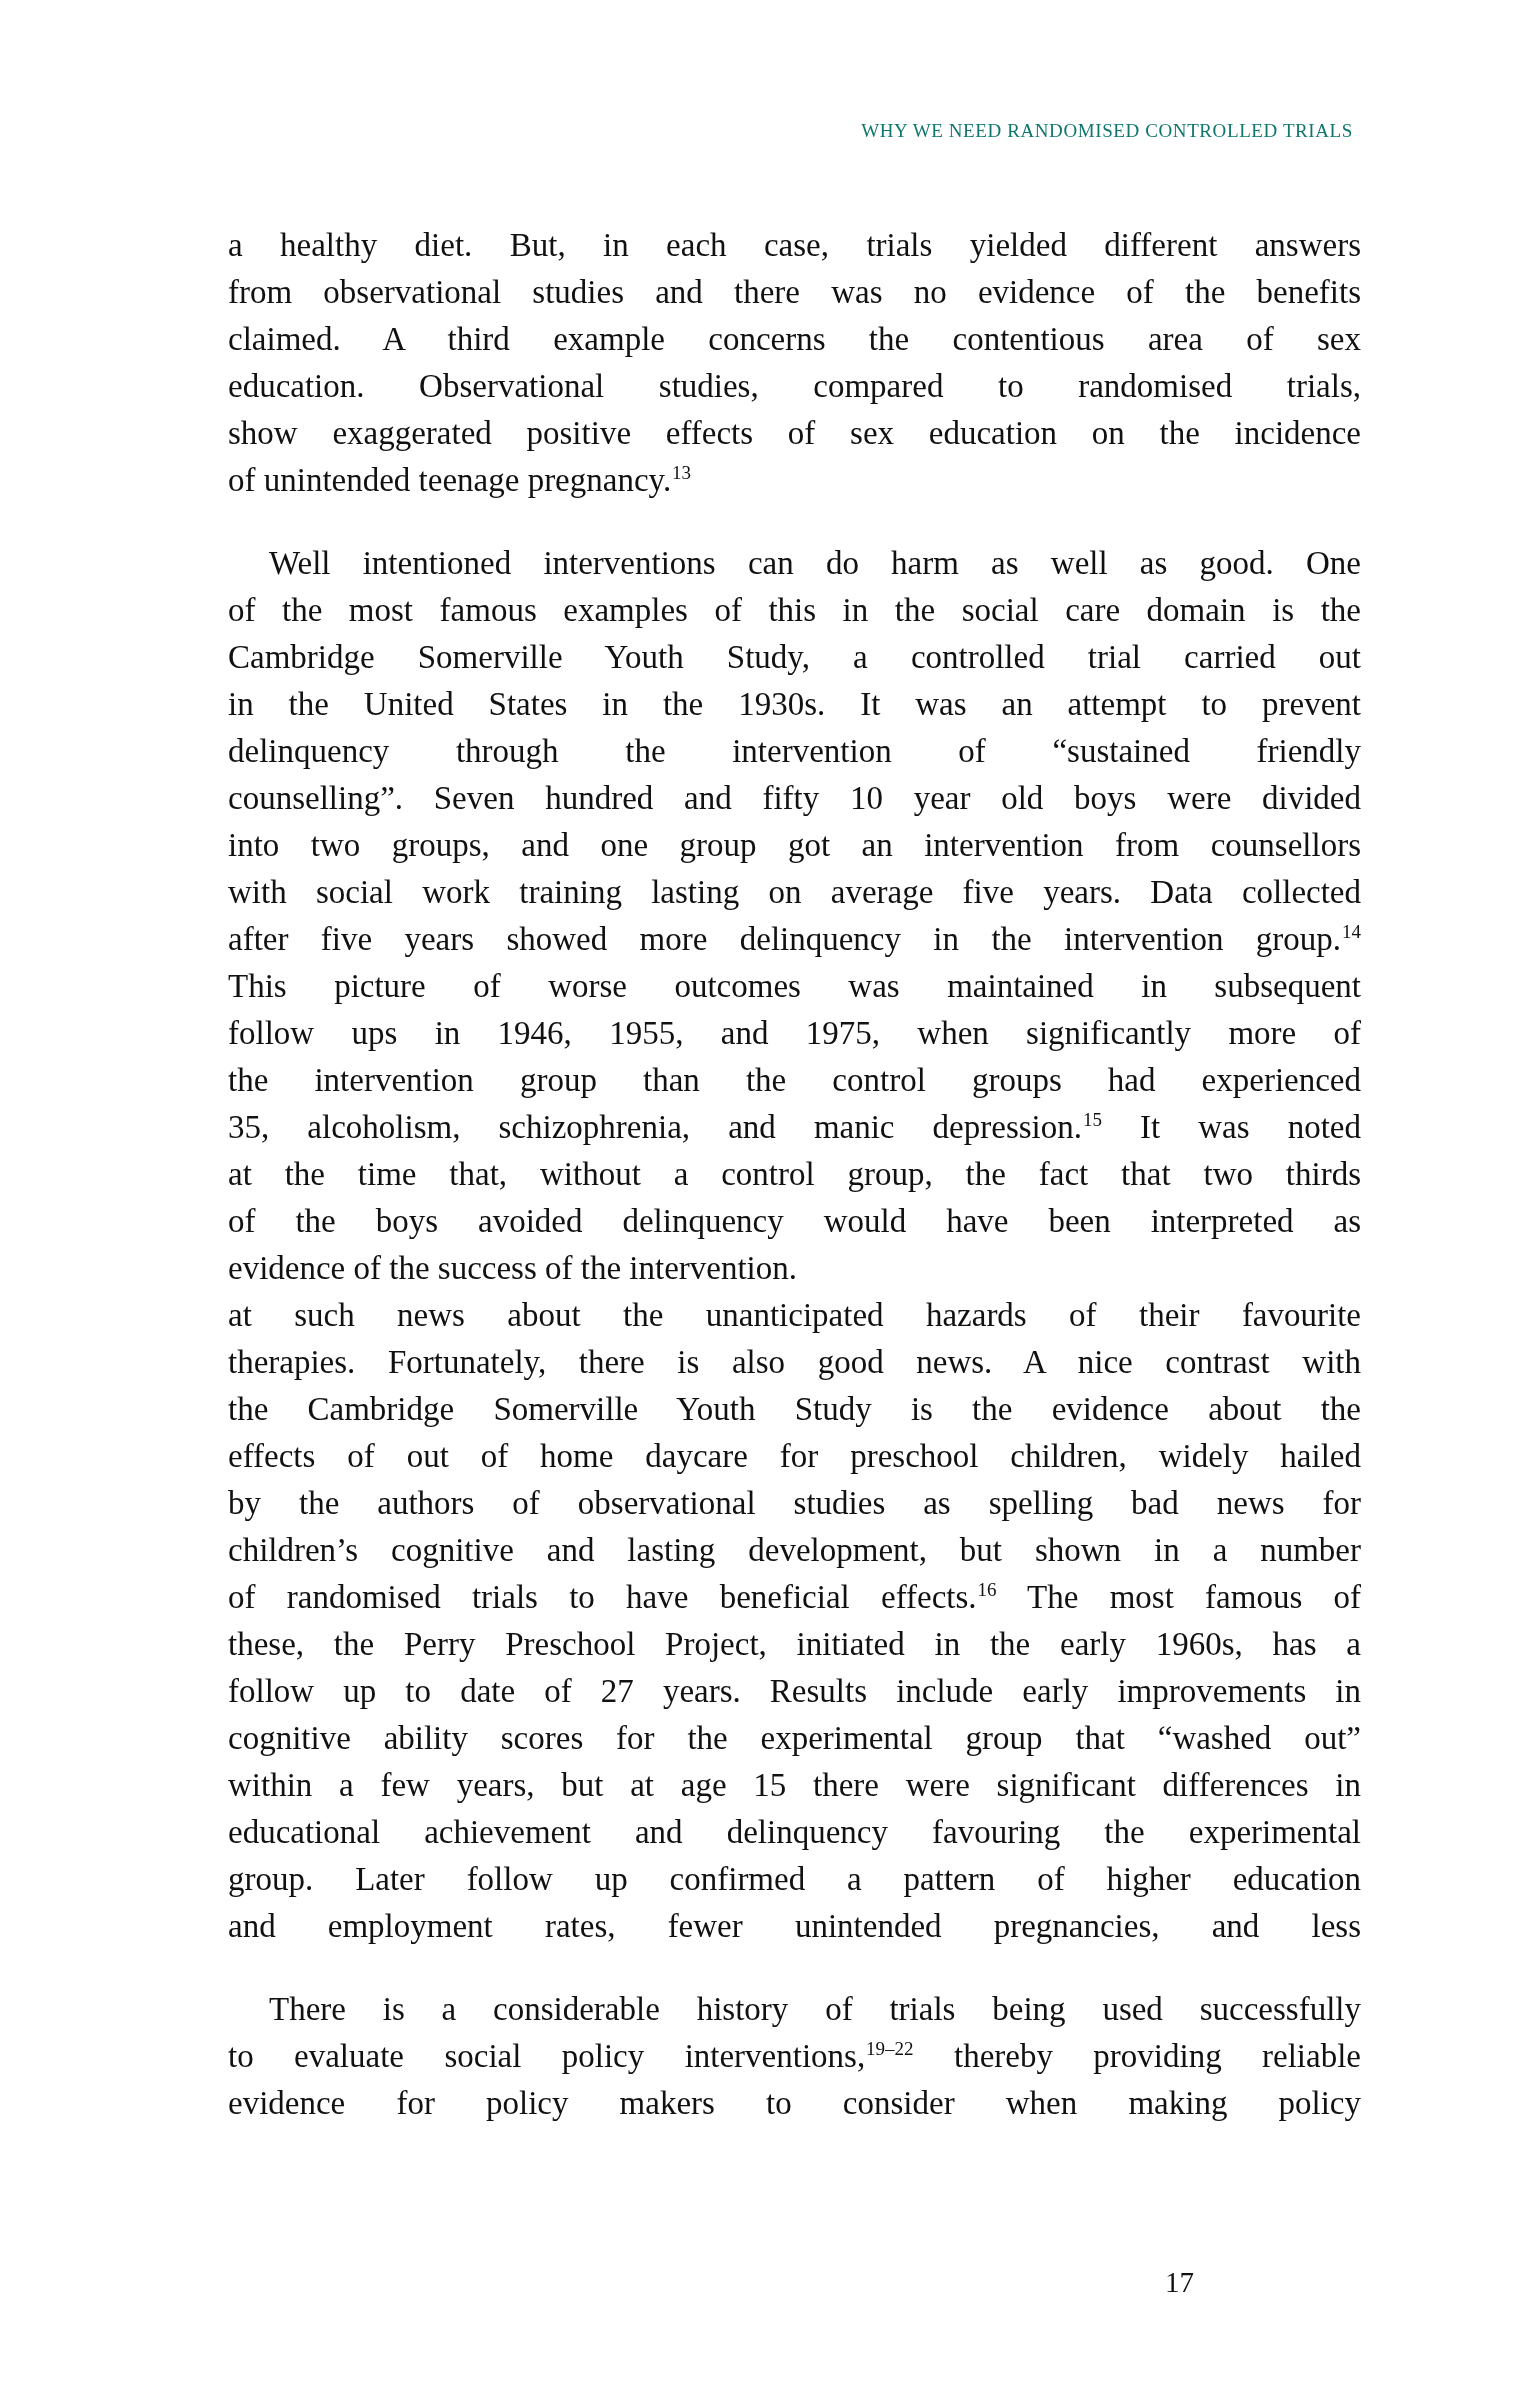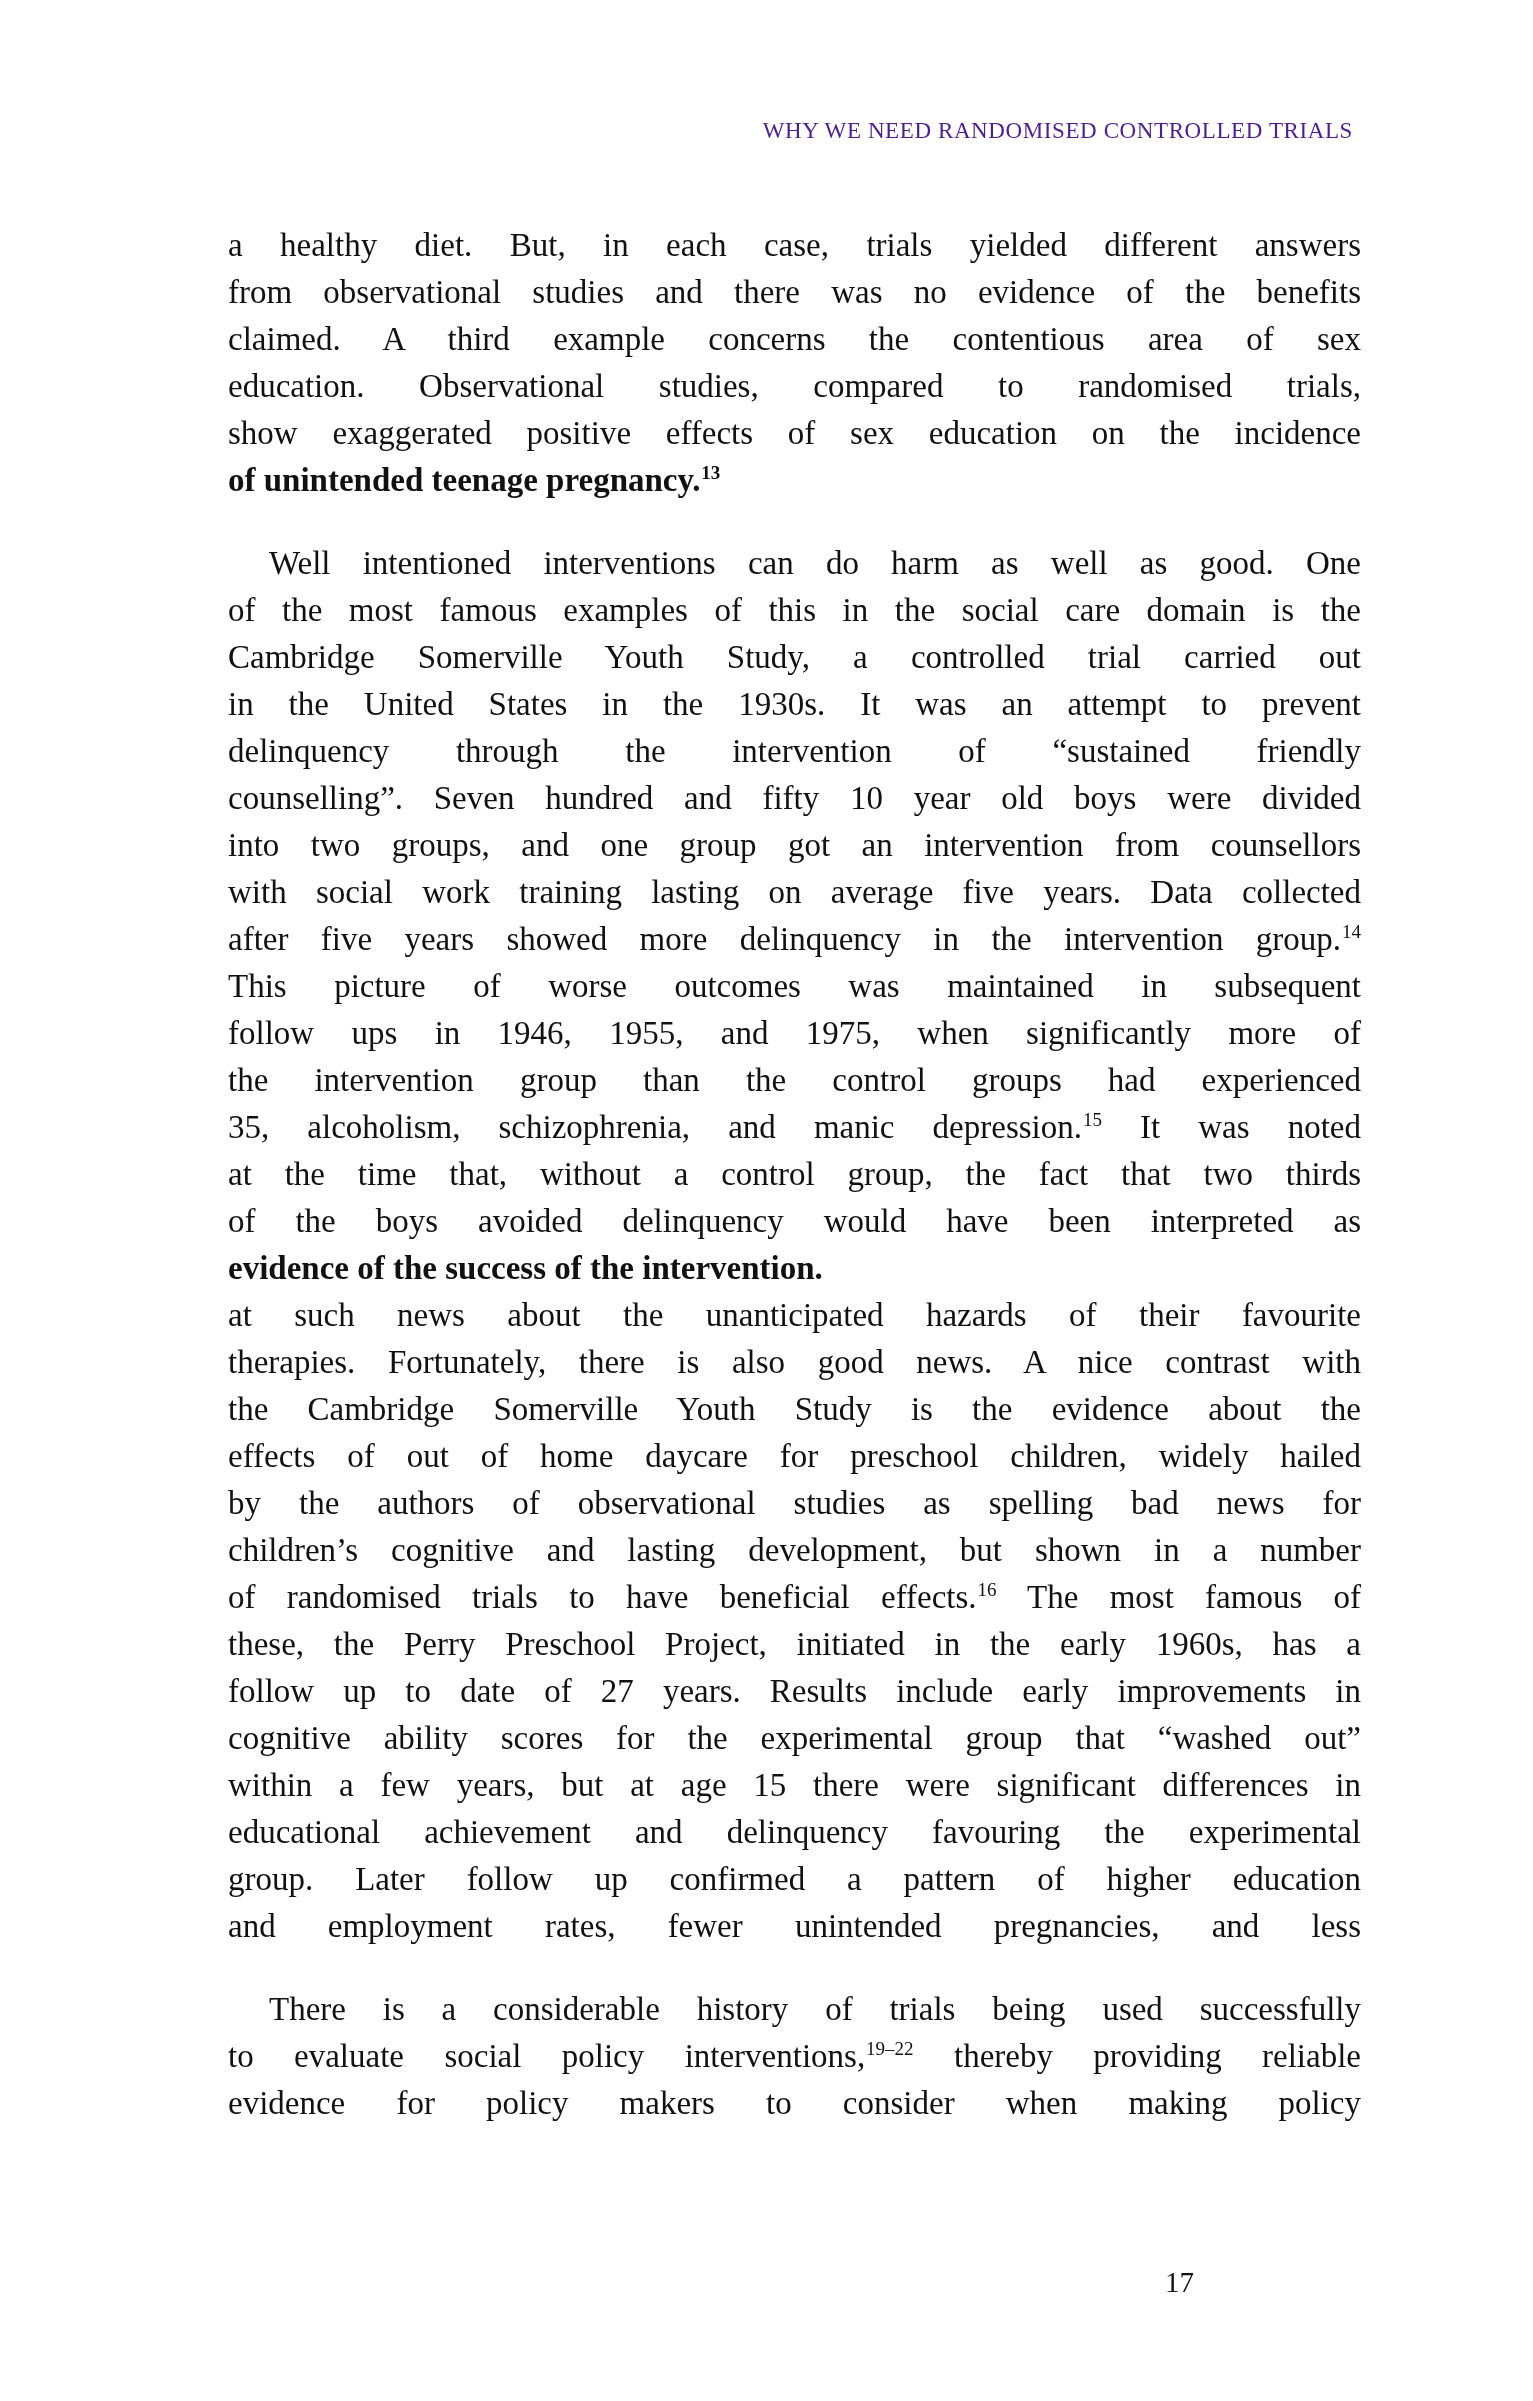--- a/index.html
+++ b/index.html
@@ -1,30 +1,30 @@
 <!DOCTYPE html>
 <html style="font-size:15px"><head>
 <meta charset="utf-8">
 <style>
   html, body { margin: 0; padding: 0; background: #ffffff; }
   body { width: 1534px; height: 2401px; position: relative; overflow: hidden; }
   .page { position: absolute; left: 0; top: 0; width: 1534px; height: 2401px; background: #ffffff; color: #111111; }
   .running-head {
     position: absolute; left: 220px; width: 1133px; top: 115px;
     text-align: right; font-family: "Liberation Serif", serif;
-    font-size: 23px; line-height: 32px; letter-spacing: 0.6px; color: #4c1d95;
+    font-size: 19px; line-height: 32px; letter-spacing: 0.6px; color: #0f766e;
   }
   .body-text { position: absolute; left: 228px; top: 222px; width: 1133px; }
   .line {
     display: block; height: 47px; line-height: 47px;
     font-family: "Liberation Serif", serif; font-size: 33px;
     text-align: justify; text-align-last: justify; white-space: nowrap;
     color: #111111;
   }
-  .line.last { text-align-last: left; font-weight: bold; }
+  .line.last { text-align-last: left; }
   .line.indent { padding-left: 41px; margin-top: 36px; }
   .line .seg { white-space: normal; }
   sup.ref { font-size: 19px; line-height: 0; vertical-align: 0; position: relative; top: -12.2px; margin-left: 0.9px; }
   .page-number {
     position: absolute; left: 1165px; width: 188px; top: 2266px;
     text-align: left; font-family: "Liberation Serif", serif;
     font-size: 29px; line-height: 32px; color: #111111;
   }
 </style>
 </head>

